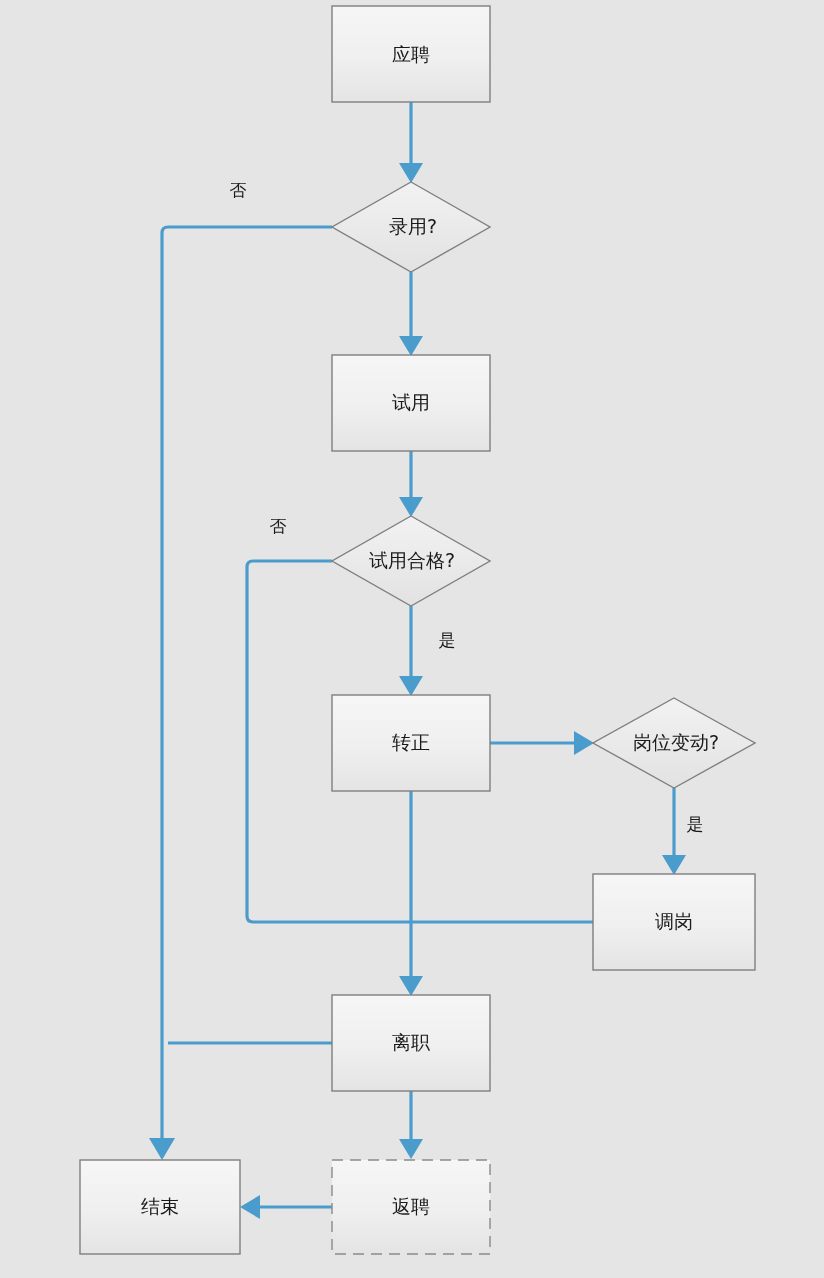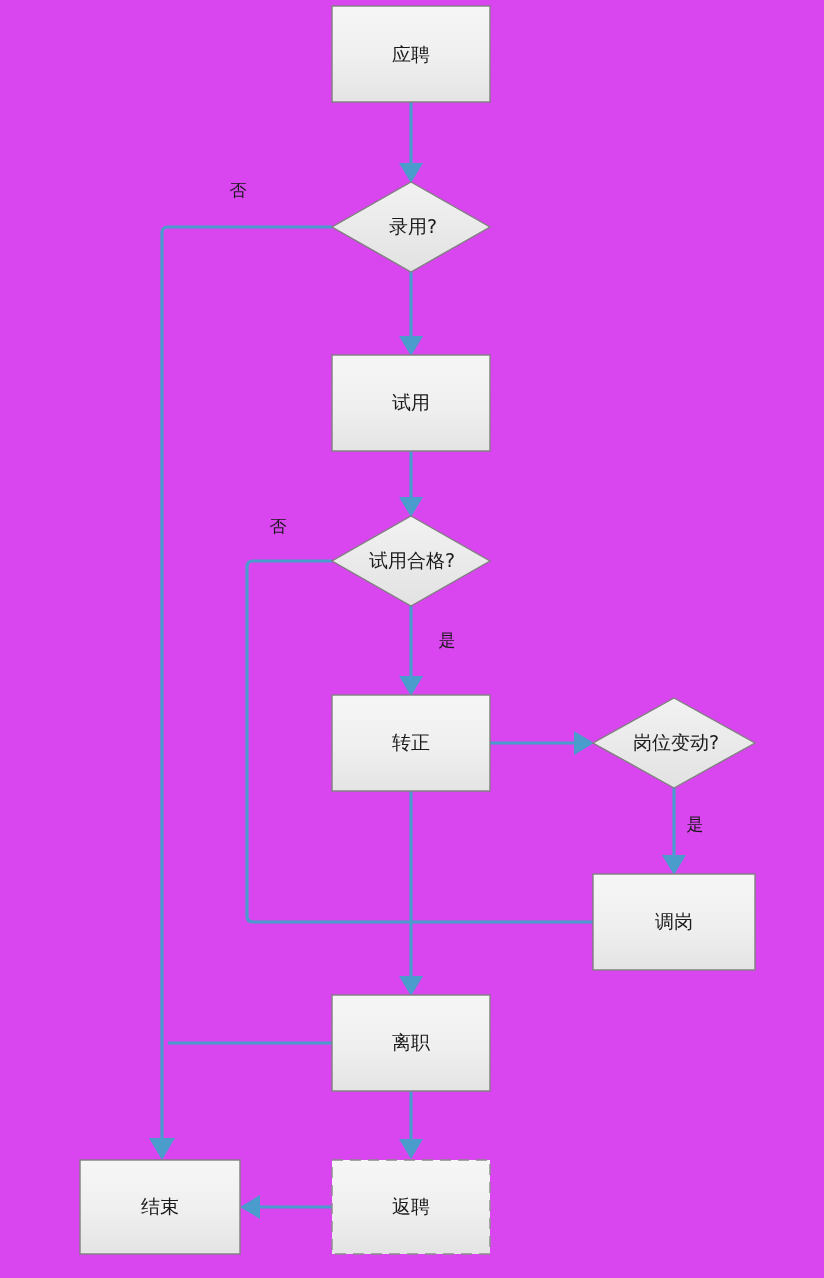--- a/index.html
+++ b/index.html
@@ -10,21 +10,21 @@
   body {
     width: 824px;
     height: 1278px;
     font-family: "DejaVu Sans", "Liberation Sans", sans-serif;
     overflow: hidden;
   }
   #canvas {
     position: relative;
     width: 824px;
     height: 1278px;
-    background: #d946ef;
+    background: #e5e5e5;
   }
   svg.flow {
     position: absolute;
     left: 0;
     top: 0;
     width: 824px;
     height: 1278px;
   }
   .node-label {
     font-family: "DejaVu Sans", "Liberation Sans", sans-serif;

